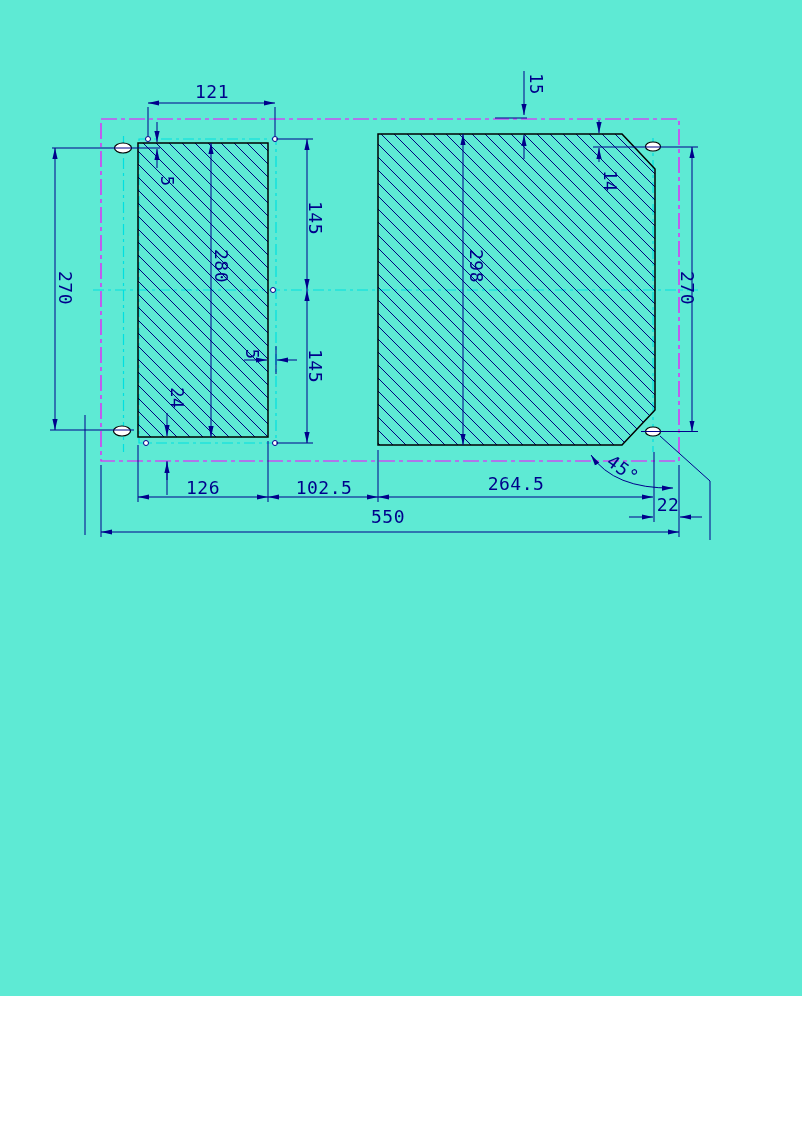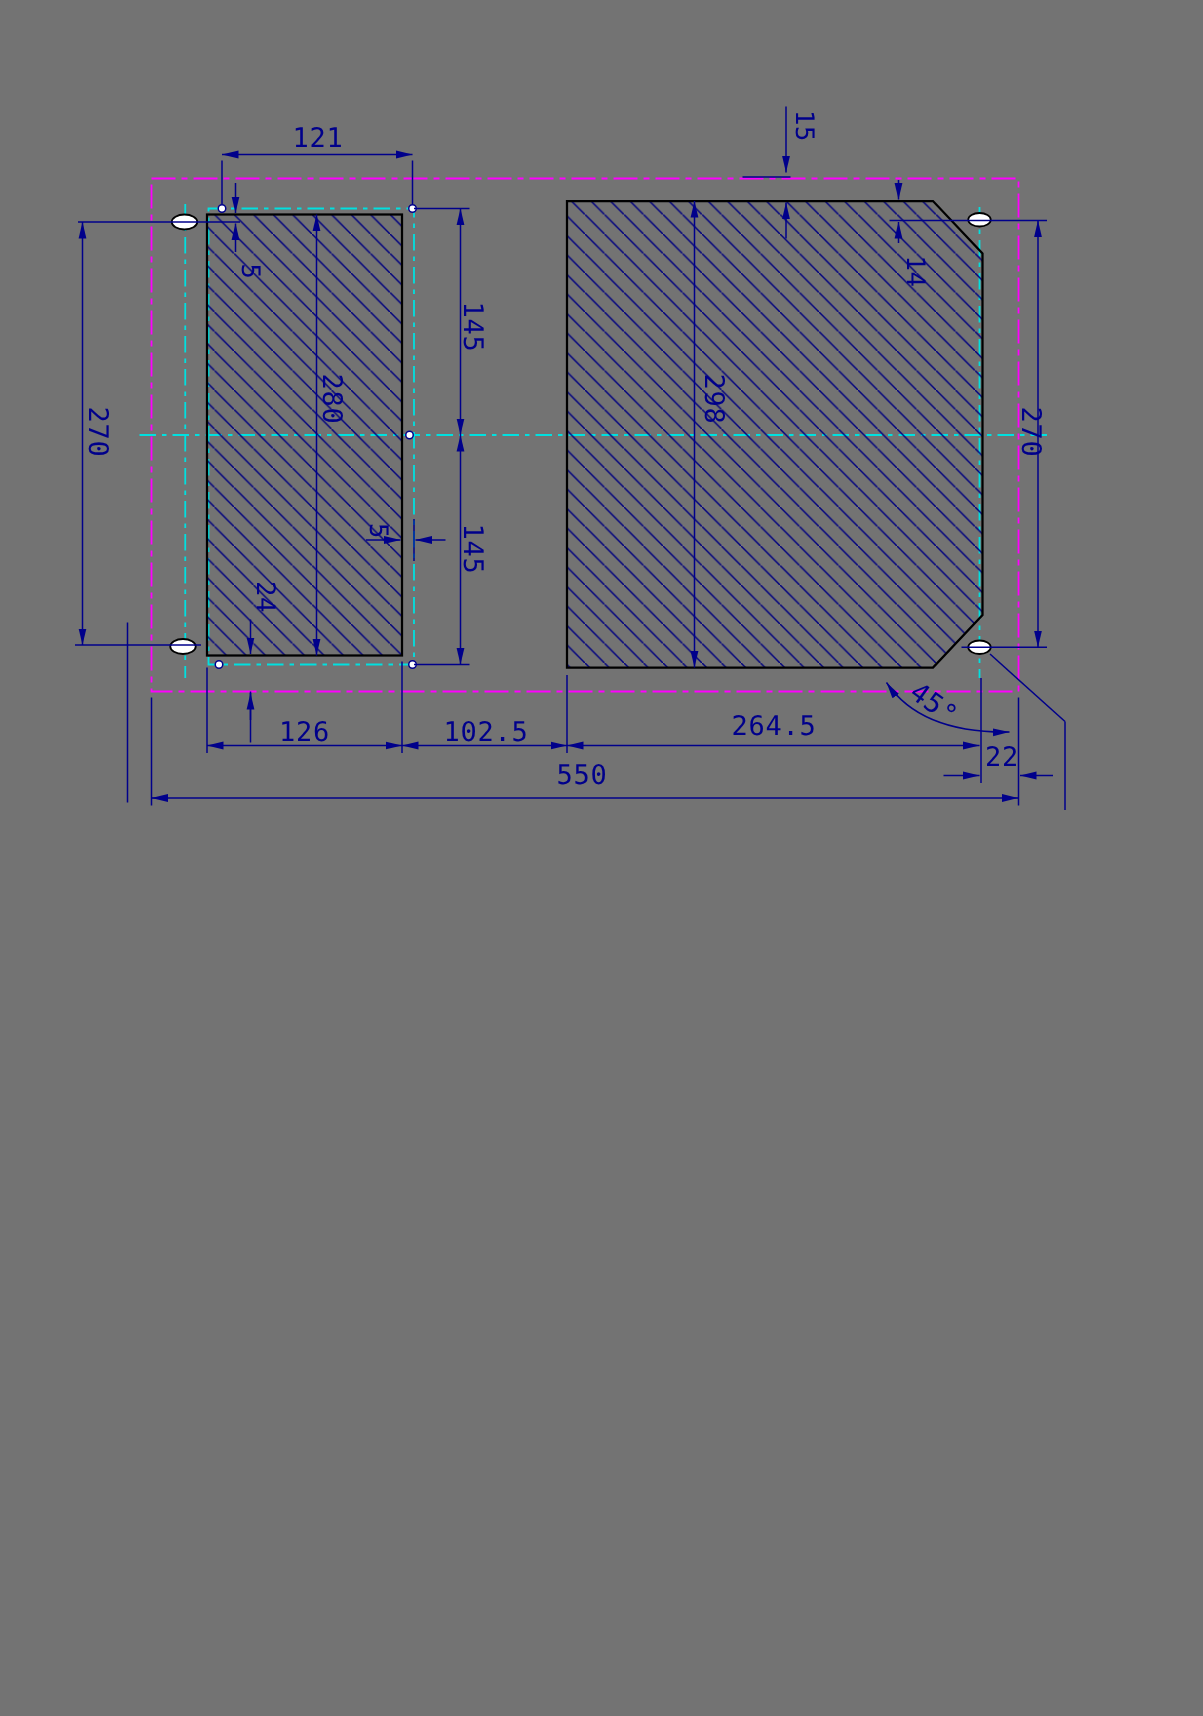--- a/index.html
+++ b/index.html
@@ -1,16 +1,16 @@
 <!DOCTYPE html>
 <html><head>
 <meta charset="utf-8">
 <style>
   html,body{margin:0;padding:0;background:#ffffff;}
-  .canvas{position:relative;width:802px;height:1144px;background:#737373;overflow:hidden;}
+  .canvas{position:relative;width:802px;height:996px;background:#5eead4;overflow:hidden;}
   svg{position:absolute;left:0;top:0;}
   text{font-family:"DejaVu Sans Mono","Liberation Mono",monospace;fill:#00008B;}
   .dimtxt{font-size:18px;letter-spacing:0.5px;}
   .dimtxt-sm{font-size:17px;letter-spacing:0.5px;}
 </style>
 </head>
 <body>
 
 <div class="canvas">
 <svg width="802" height="1144" viewBox="0 0 802 1144">

